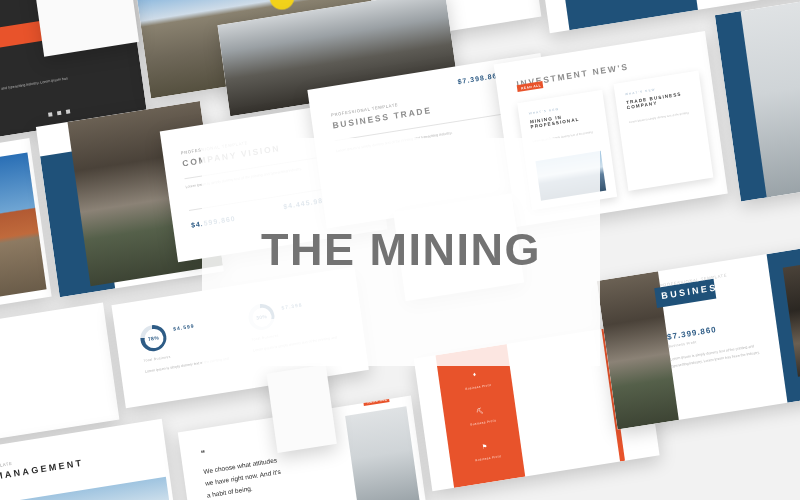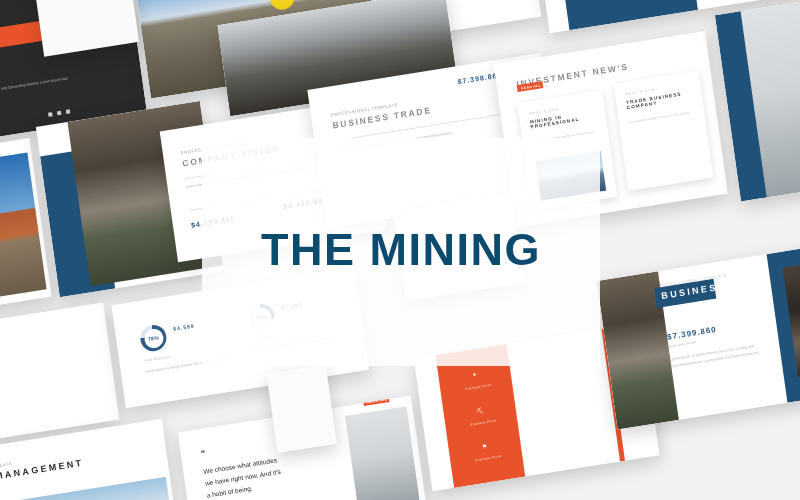--- a/index.html
+++ b/index.html
@@ -70,21 +70,21 @@
   #titlecard {
     position:absolute; left:202px; top:138px; width:398px; height:228px;
     background:rgba(255,255,255,.86);
   }
   #title {
     position:absolute; left:202px; top:150px; width:398px; height:200px;
     display:flex; flex-direction:column; align-items:center; justify-content:center;
     text-align:center; letter-spacing:1px;
   }
   #title .l1, #title .l2 {
-    font-size:45px; line-height:1.12; font-weight:700; color:#0c4a6e;
+    font-size:45px; line-height:1.12; font-weight:700; color:#737373;
     font-family:"Liberation Sans", sans-serif; letter-spacing:1.5px;
   }
 </style>
 </head>
 <body>
 
 <div id="stage">
 
   <div id="collage">
 

